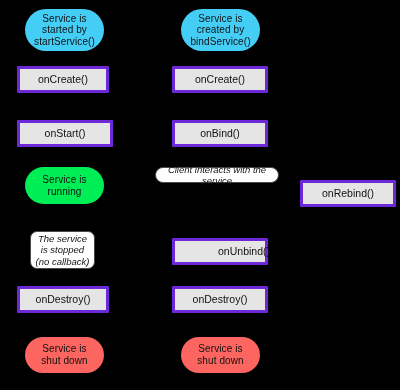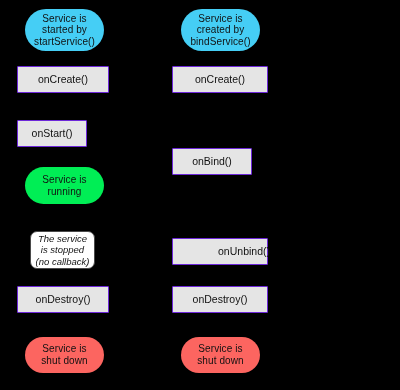--- a/index.html
+++ b/index.html
@@ -40,21 +40,21 @@
     letter-spacing: 0.1px;
     text-align: center;
   }
   .capsule.start  { background: #45CEF5; }
   .capsule.run    { background: #00EE55; }
   .capsule.stop   { background: #FC6560; }
 
   
   .callback {
     background: #E5E5E5;
-    border: 1px solid #6d28d9;
+    border: 3px solid #6d28d9;
     font-size: 10.5px;
     border-radius: 1px;
     box-shadow: 1px 1px 0 rgba(0,0,0,0.35);
   }
 
   
   .note {
     background: #FFFFFF;
     border: 1px solid #4a4a4a;
     font-style: italic;
@@ -69,44 +69,46 @@
 <body>
 
 <div id="diagram">
 
   <div class="node capsule start" style="left:25px; top:9px; width:79px; height:42px;">Service is
 started by
 startService()</div>
 
   <div class="node callback" style="left:17px; top:66px; width:92px; height:27px;">onCreate()</div>
 
-  <div class="node callback" style="left:17px; top:120px; width:70px; height:27px;">onStart()</div>
+  <div class="node callback" style="left:17px; top:120px; width:96px; height:27px;">onStart()</div>
 
   <div class="node capsule run" style="left:25px; top:167px; width:79px; height:37px;">Service is
 running</div>
 
   <div class="node note rounded-box" style="left:30px; top:231px; width:65px; height:38px;">The service
 is stopped
 (no callback)</div>
 
   <div class="node callback" style="left:17px; top:286px; width:92px; height:27px;">onDestroy()</div>
 
   <div class="node capsule stop" style="left:25px; top:337px; width:79px; height:36px;">Service is
 shut down</div>
 
   <div class="node capsule start" style="left:181px; top:9px; width:79px; height:42px;">Service is
 created by
 bindService()</div>
 
   <div class="node callback" style="left:172px; top:66px; width:96px; height:27px;">onCreate()</div>
 
-  <div class="node callback" style="left:172px; top:120px; width:80px; height:27px;margin-top:28px;">onBind()</div>
+  <div class="node callback" style="left:172px; top:120px; width:96px; height:27px;">onBind()</div>
 
+  <div class="node note pill" style="left:155px; top:167px; width:124px; height:16px;">Client interacts with the service</div>
 
   <div class="node callback" style="left:172px; top:238px; width:96px; height:27px;padding-left:48px;">onUnbind()</div>
 
   <div class="node callback" style="left:172px; top:286px; width:96px; height:27px;">onDestroy()</div>
 
   <div class="node capsule stop" style="left:181px; top:337px; width:79px; height:36px;">Service is
 shut down</div>
 
+  <div class="node callback" style="left:300px; top:180px; width:96px; height:27px;">onRebind()</div>
 
 </div>
 
 </body></html>

